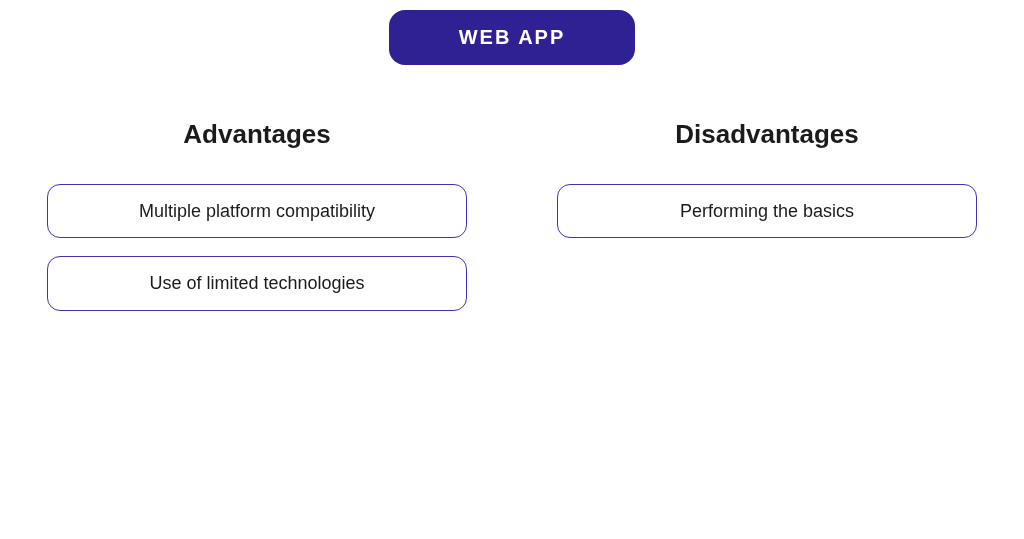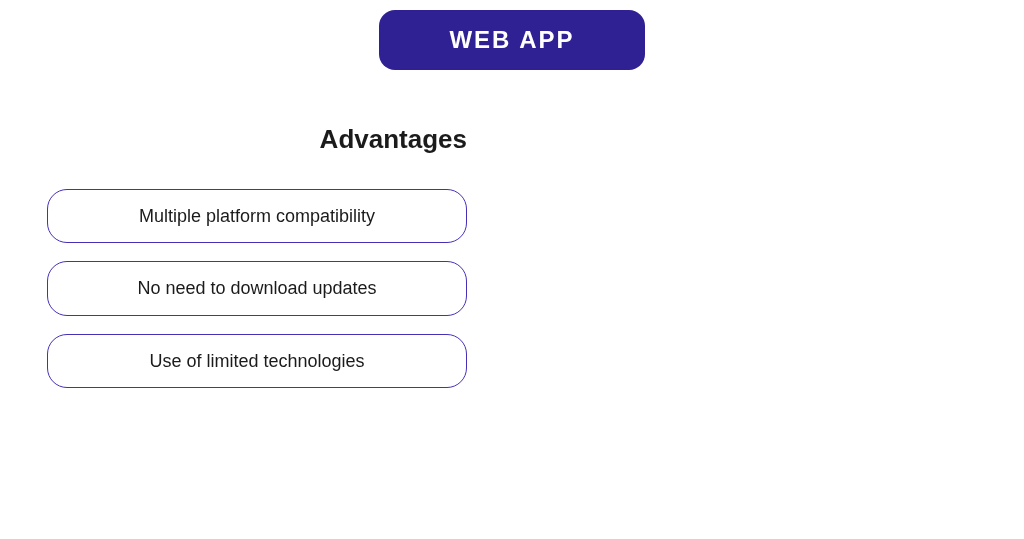--- a/index.html
+++ b/index.html
@@ -23,69 +23,70 @@
     padding:10px 40px 0 40px;
     display:flex;
     flex-direction:column;
     align-items:center;
   }
   .title-badge{
     background:var(--brand);
     color:#ffffff;
     font-weight:800;
     letter-spacing:2px;
-    font-size:24px;
+    font-size:20px;
     padding:16px 70px;
     border-radius:16px;
   }
   .columns{
     margin-top:54px;
     width:100%;
     display:flex;
     justify-content:center;
     gap:90px;
   }
   .col{
     width:420px;
     display:flex;
     flex-direction:column;
-    align-items:flex-end;
+    align-items:center;
   }
   .col-heading{
     font-size:26px;
     font-weight:700;
     margin-bottom:34px;
   }
   .pill{
     width:100%;
     box-sizing:border-box;
     border:1.5px solid var(--border);
-    border-radius:20px;
+    border-radius:13px;
     padding:14px 6px;
     text-align:center;
     font-size:18px;
     line-height:1.35;
     margin-bottom:18px;
   }
 </style>
 </head>
 <body>
 
 <div class="page">
 
   <div class="title-badge">WEB APP</div>
 
   <div class="columns">
 
     <div class="col">
       <div class="col-heading">Advantages</div>
 
       <div class="pill">Multiple platform compatibility</div>
-      <div class="pill">No need to download updates</div>
       <div class="pill">Use of limited technologies</div>
     </div>
 
     <div class="col">
+      <div class="col-heading">Disadvantages</div>
 
+      <div class="pill">Performing the basics</div>
     </div>
 
   </div>
 </div>
 
 </body></html>

